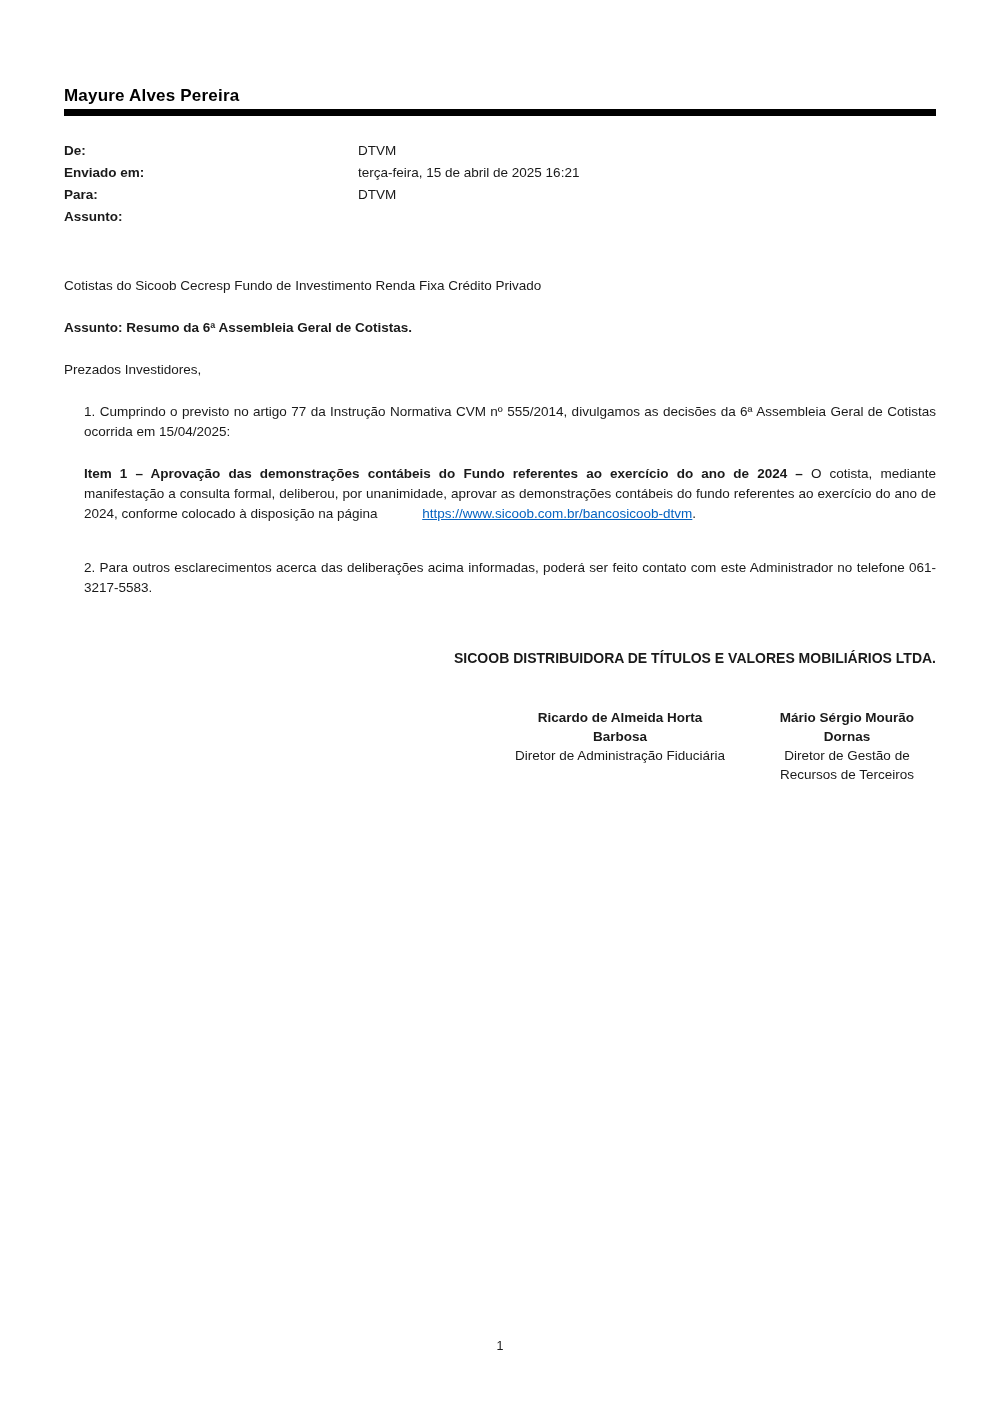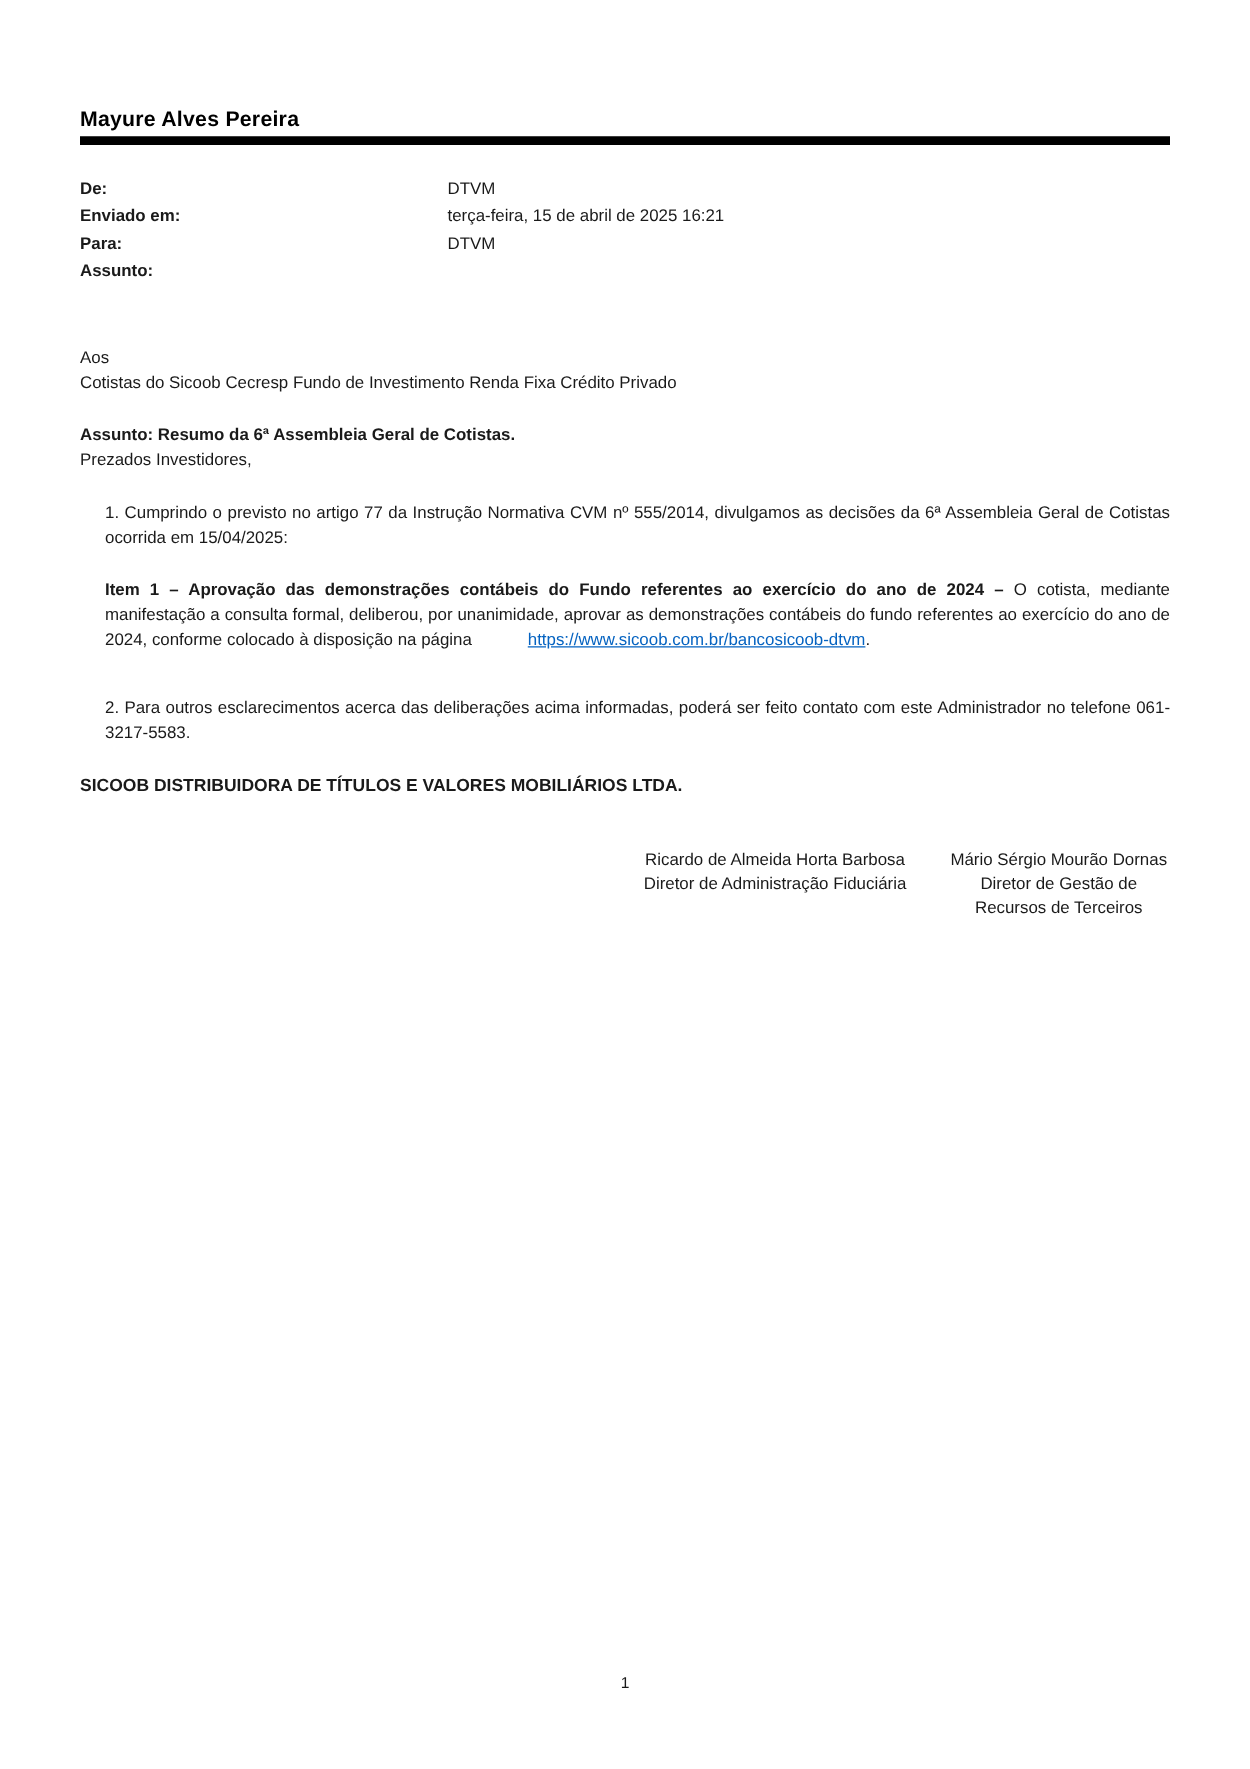--- a/index.html
+++ b/index.html
@@ -48,46 +48,46 @@
   .body-text {
     font-size: 13.5px;
     line-height: 20px;
     color: #1a1a1a;
   }
   .salutation { margin-top: 48px; }
   .subject-line {
     margin-top: 22px;
     font-weight: bold;
   }
-  .greeting { }
+  .greeting { margin-top: 22px; }
   .para { margin-top: 22px; text-align: justify; margin-left: 20px; }
   .para .bold { font-weight: bold; }
   .link {
     color: #0563c1;
     text-decoration: underline;
     cursor: pointer;
     padding-left: 41px;
   }
   .company-line {
-    margin-top: 24px;
-    text-align: left;
+    margin-top: 52px;
+    text-align: right;
     font-weight: bold;
     font-size: 14px;
   }
   .signature-block {
     margin-top: 42px;
     display: flex;
     margin-left: 450px;
     gap: 32px;
   }
   .sig-col { text-align: center; }
   .sig-col-1 { width: 212px; }
   .sig-col-2 { width: 178px; }
   .sig-name {
-    font-weight: normal;
+    font-weight: bold;
     font-size: 13.5px;
     line-height: 19px;
   }
   .sig-title {
     font-size: 13.5px;
     line-height: 19px;
   }
   .page-number {
     position: absolute;
     bottom: 62px;
@@ -119,21 +119,20 @@
       <div class="meta-row">
         <span class="meta-label">Para:</span>
         <span class="meta-value">DTVM</span>
       </div>
       <div class="meta-row">
         <span class="meta-label">Assunto:</span>
       </div>
     </div>
 
     <div class="body-text salutation">
-      <div>Aos</div>
       <div>Cotistas do Sicoob Cecresp Fundo de Investimento Renda Fixa Crédito Privado</div>
     </div>
 
     <div class="body-text subject-line">Assunto: Resumo da 6ª Assembleia Geral de Cotistas.</div>
 
     <div class="body-text greeting">Prezados Investidores,</div>
 
     <div class="body-text para">1. Cumprindo o previsto no artigo 77 da Instrução Normativa CVM nº 555/2014, divulgamos as decisões da 6ª Assembleia Geral de Cotistas ocorrida em 15/04/2025:</div>
 
     <div class="body-text para">

